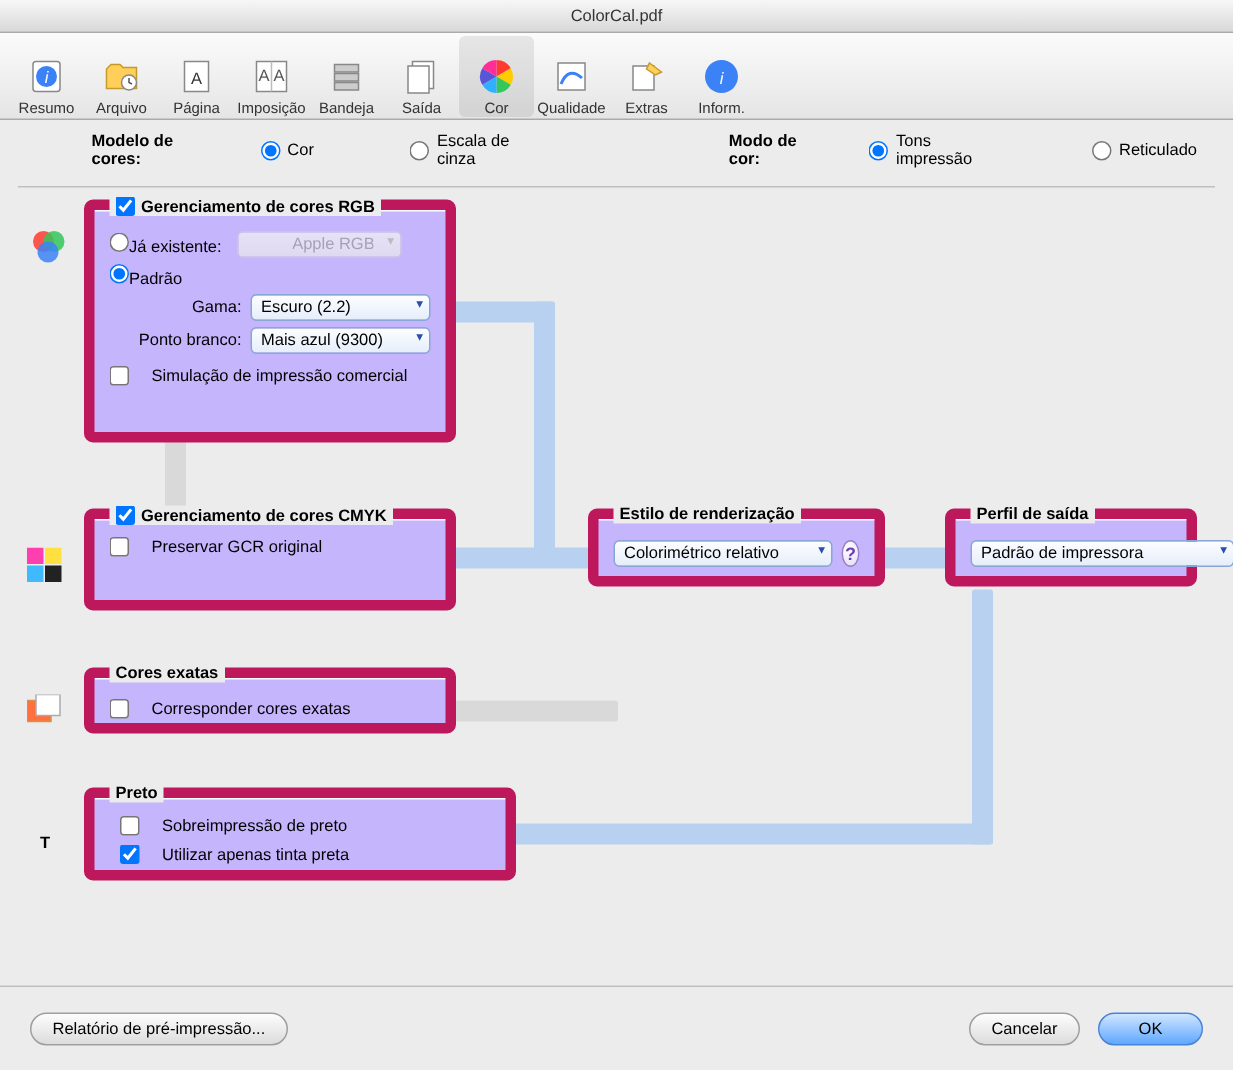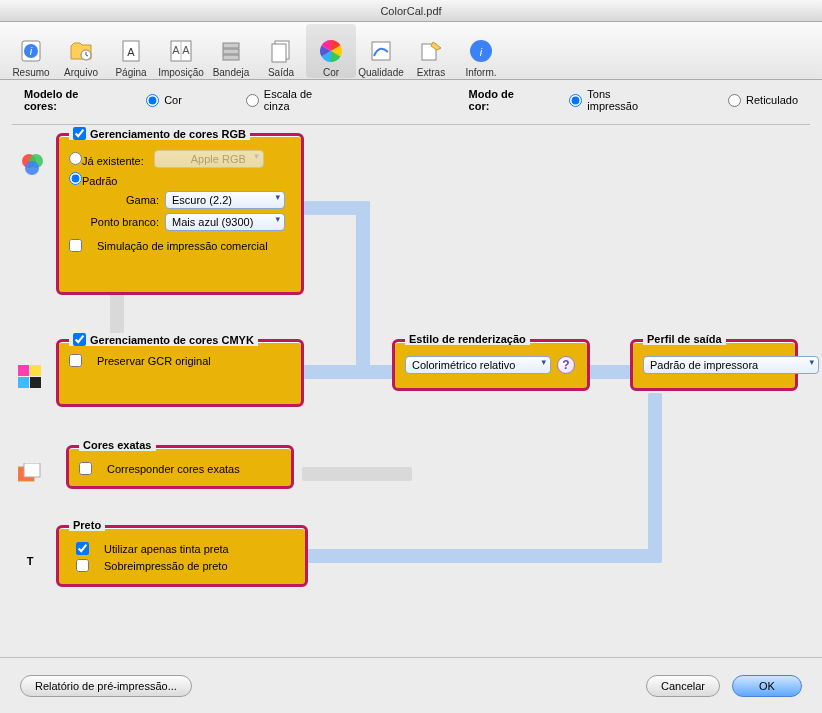--- a/index.html
+++ b/index.html
@@ -6,32 +6,32 @@
 body { background: #ececec; width: 822px; height: 713px; overflow: hidden; position: relative; }
 
 .titlebar { height: 22px; background: linear-gradient(#f7f7f7,#d8d8d8); border-bottom: 1px solid #aaa; display:flex; align-items:center; justify-content:center; font-size:12px; color:#333; }
 
 .toolbar { height: 58px; background: linear-gradient(#fbfbfb,#e5e5e5); border-bottom:1px solid #aaa; display:flex; align-items:center; padding: 0 6px; gap: 0; }
 .toolbar .tb-item { display:flex; flex-direction:column; align-items:center; justify-content:flex-end; width:50px; height:54px; cursor:pointer; color:#333; }
 .toolbar .tb-item.selected { background: rgba(0,0,0,0.08); border-radius:4px; }
 .toolbar .tb-item .ico { width:28px; height:28px; margin-bottom:2px; display:flex; align-items:center; justify-content:center; }
 .toolbar .tb-item .lbl { font-size:10px; }
 
-.modebar { padding: 8px 24px; display:flex; align-items:center; gap:64px; color:#000; }
+.modebar { padding: 8px 24px; display:flex; align-items:center; gap:64px; color:#000;margin-left:37px; }
 .modebar .mb-label { font-weight:bold; font-size:11px; }
 .modebar .radio { display:inline-flex; align-items:center; gap:5px; cursor:pointer; }
 .modebar .radio input { margin:0; }
 
 .sep { height:1px; background:#bfbfbf; margin: 4px 12px 0 12px; }
 
 .body-area { position:relative; padding: 12px 12px 0 12px; }
 
 .side-ico { position:absolute; left:18px; width:28px; height:28px; }
 
-.panel { position:absolute; background:#eab308; border:3px solid #be185d; border-radius:6px; padding:8px 10px 10px 10px; box-shadow: 0 1px 0 #fff inset; }
+.panel { position:absolute; background:#c4b5fd; border:7px solid #be185d; border-radius:6px; padding:8px 10px 10px 10px; box-shadow: 0 1px 0 #fff inset; }
 .panel-title { position:absolute; top:-9px; left:10px; background:#ececec; padding:0 4px; font-weight:bold; font-size:11px; display:flex; align-items:center; gap:4px; }
 .panel-title input { margin:0; }
 
 .row { display:flex; align-items:center; gap:6px; margin:4px 0; }
 .row .lbl-right { text-align:right; }
 
 select.aqua, .aqua-select { appearance:none; background: linear-gradient(#fcfdff,#e6eefb); border:1px solid #8aa6d6; border-radius:4px; padding:1px 18px 1px 6px; height:18px; font-size:11px; color:#000; position:relative; }
 .select-wrap { position:relative; display:inline-block; }
 .select-wrap::after { content:"▾"; position:absolute; right:5px; top:1px; font-size:9px; color:#2a4fa8; pointer-events:none; }
 .select-wrap.disabled select { color:#999; border-color:#ccc; background:linear-gradient(#f5f5f5,#eaeaea);padding-left:36px; }
@@ -284,46 +284,46 @@
 
   <div class="panel" style="left:630px; top:214px; width:168px; height:52px;">
     <div class="panel-title">
       <span>Perfil de saída</span>
     </div>
     <div class="row" style="margin-top:6px;">
       <span class="select-wrap"><select class="aqua" style="width:176px;"><option>Padrão de impressora</option></select></span>
     </div>
   </div>
 
-  <div class="panel" style="left:66px; top:320px; width:228px; height:44px;">
+  <div class="panel" style="left:56px; top:320px; width:248px; height:44px;">
     <div class="panel-title">
       <span>Cores exatas</span>
     </div>
     <div class="row" style="margin-top:6px;">
       <label class="chk">
           <input type="checkbox" style="">
           <span>Corresponder cores exatas</span>
         </label>
     </div>
   </div>
 
-  <div class="panel" style="left:56px; top:400px; width:252px; height:62px;padding-left:17px;">
+  <div class="panel" style="left:56px; top:400px; width:288px; height:62px;padding-left:17px;">
     <div class="panel-title">
       <span>Preto</span>
+    </div>
+    <div class="row">
+      <label class="chk">
+          <input type="checkbox" style="">
+          <span>Sobreimpressão de preto</span>
+        </label>
     </div>
     <div class="row" style="margin-top:6px;">
       <label class="chk">
           <input type="checkbox" checked="" style="">
           <span>Utilizar apenas tinta preta</span>
-        </label>
-    </div>
-    <div class="row">
-      <label class="chk">
-          <input type="checkbox" style="">
-          <span>Sobreimpressão de preto</span>
         </label>
     </div>
   </div>
 
 </div>
 
 <div class="footer">
   <button class="btn">Relatório de pré-impressão...</button>
   <div style="flex:1"></div>
   <button class="btn">Cancelar</button>

